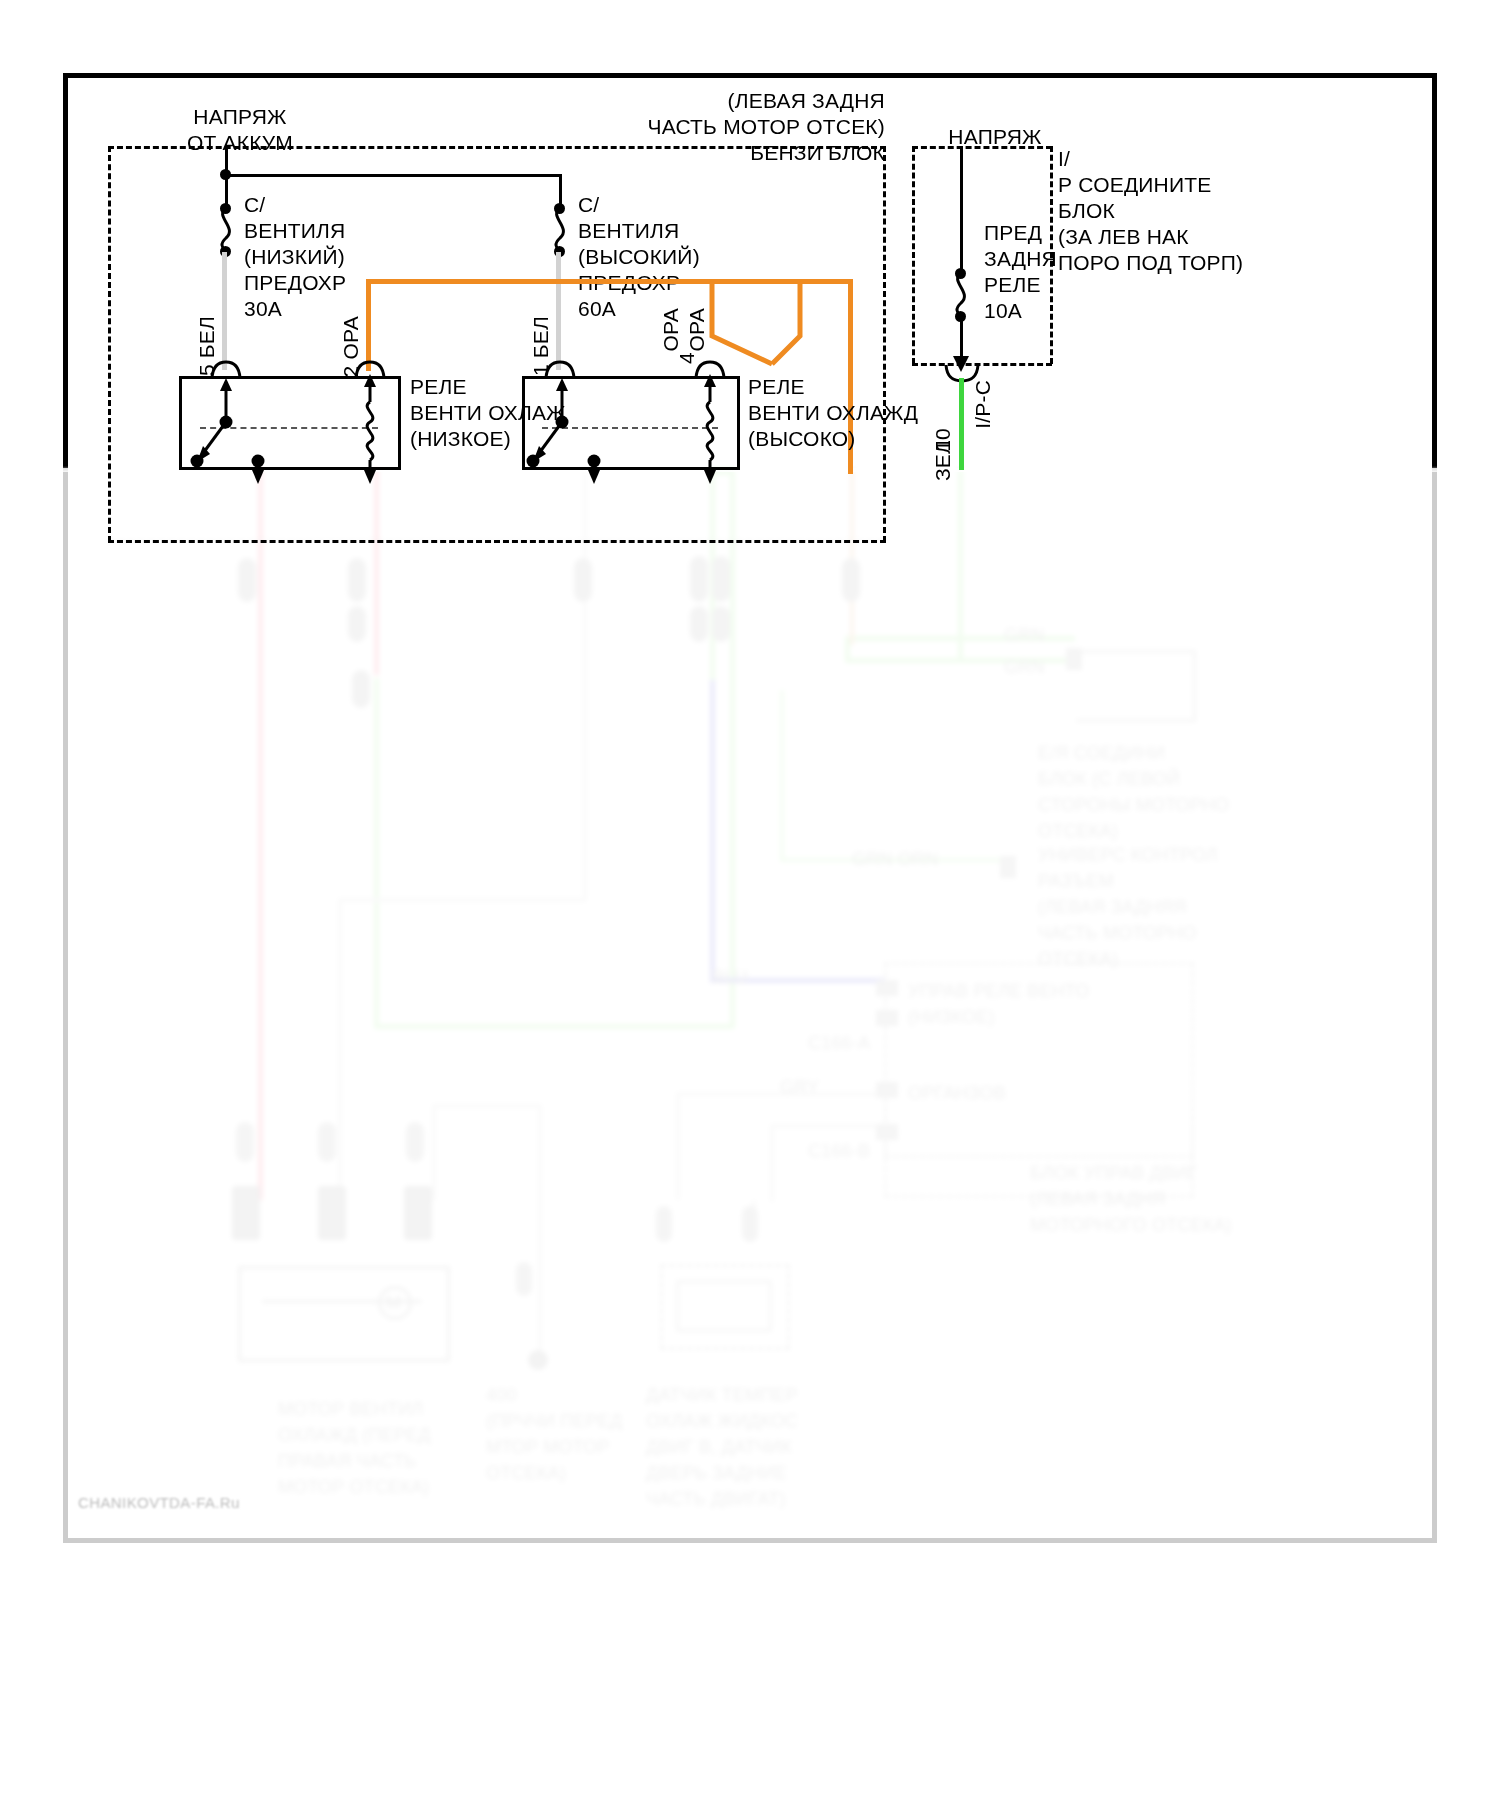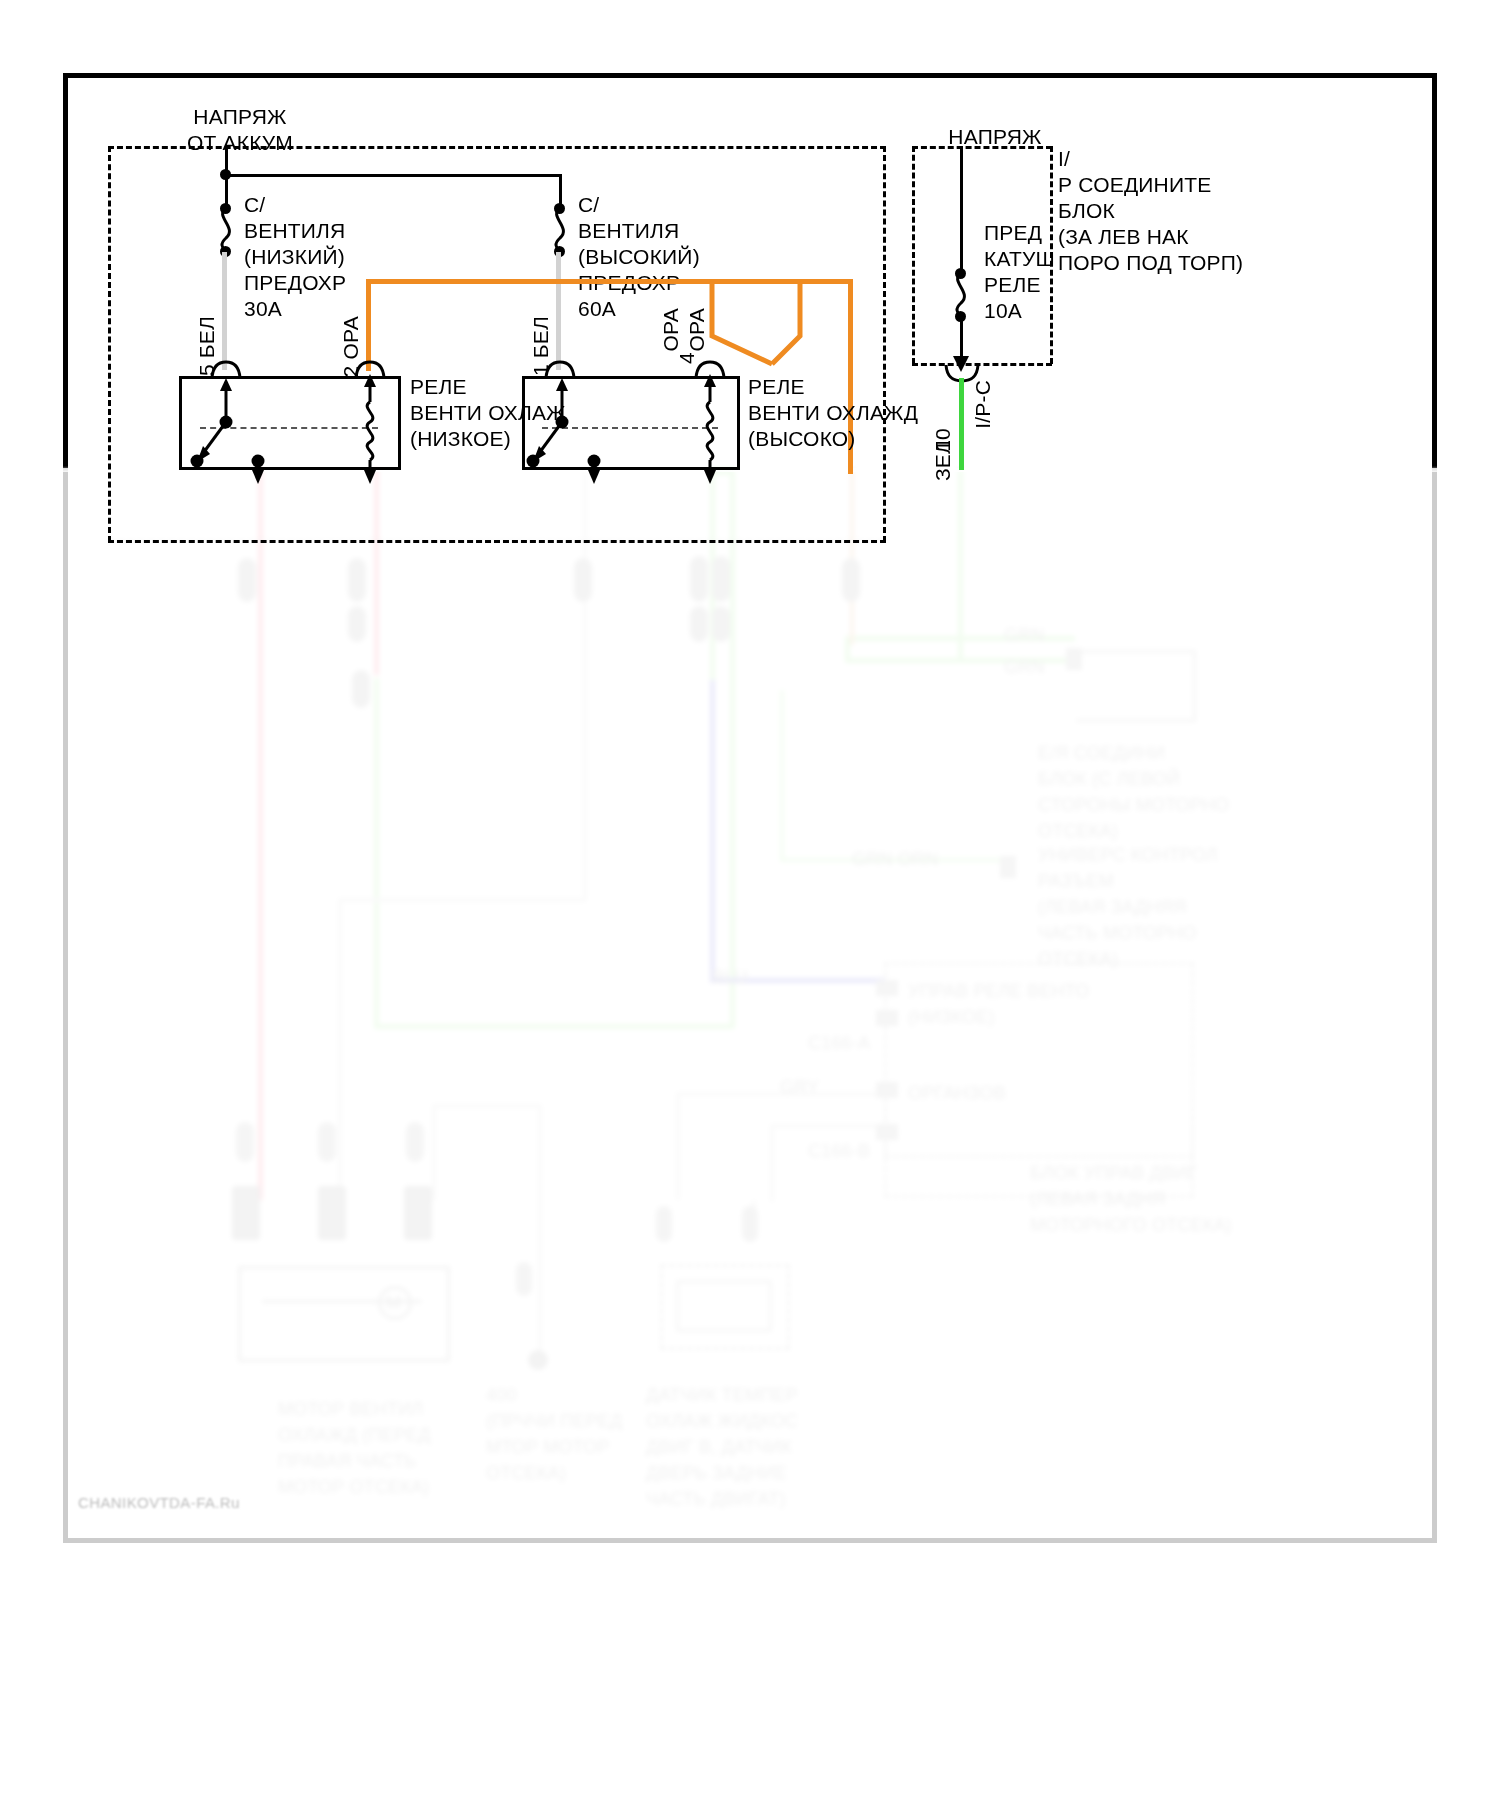--- a/index.html
+++ b/index.html
@@ -261,20 +261,23 @@
   <div id="fade-veil-edge"></div>
   <div id="fade-veil"></div>
 
   <div id="frame"></div>
 
   <div style="position:absolute;left:0;top:0;width:1500px;height:560px;z-index:80;">
 
     <div class="txt c" style="left:120px;top:104px;width:240px;font-weight:400;">НАПРЯЖ
 ОТ АККУМ</div>
 
+    <div class="txt r" style="left:500px;top:88px;width:385px;">(ЛЕВАЯ ЗАДНЯ
+ЧАСТЬ МОТОР ОТСЕК)
+БЕНЗИ БЛОК</div>
 
     <div class="txt c" style="left:900px;top:124px;width:190px;">НАПРЯЖ</div>
 
     <div class="txt" style="left:1058px;top:146px;">I/
 Р СОЕДИНИТЕ
 БЛОК
 (ЗА ЛЕВ НАК
 ПОРО ПОД ТОРП)</div>
 
     <div class="dashline-h" style="left:108px;top:146px;width:778px;"></div>
@@ -410,21 +413,21 @@
     <div class="wire v" style="left:960px;top:146px;height:128px;"></div>
     <svg class="ov" style="left:948px;top:273px;width:26px;height:44px;">
       <path d="M13,0 C 1,8 25,20 13,30 C 4,38 13,42 13,44" stroke="#000" stroke-width="3" fill="none"></path>
     </svg>
     <div class="node" style="left:955px;top:311px;"></div>
     <div class="wire v" style="left:960px;top:317px;height:48px;"></div>
     <svg class="ov" style="left:950px;top:352px;width:22px;height:20px;">
       <polygon points="11,20 3,4 19,4" fill="#000"></polygon>
     </svg>
     <div class="txt" style="left:984px;top:220px;">ПРЕД
-КАТУШ
+ЗАДНЯ
 РЕЛЕ
 10A</div>
 
     <svg class="ov" style="left:944px;top:363px;width:36px;height:20px;">
       <path d="M2,2 C 3,16 11,18 18,18 C 25,18 33,16 34,2" stroke="#000" stroke-width="3" fill="none"></path>
     </svg>
 
     <div class="wire grn v w5" style="left:959px;top:378px;height:92px;"></div>
     <div class="txt vert" style="left:932px;top:428px;">10</div>
     <div class="txt vert" style="left:932px;top:440px;">ЗЕЛ</div>

